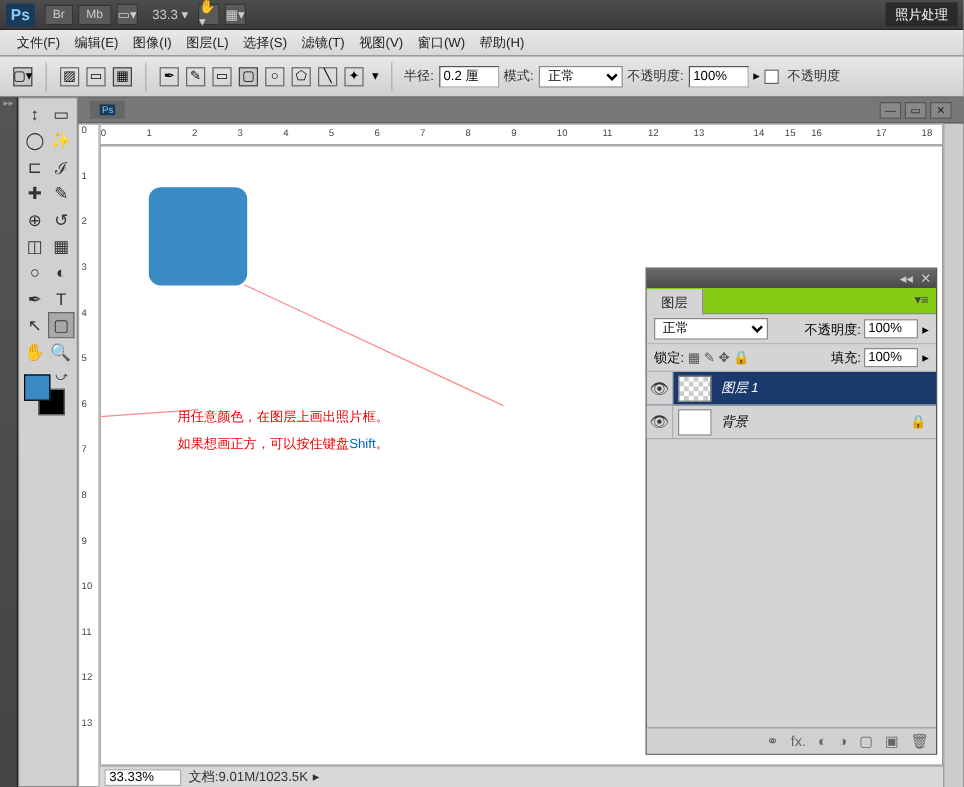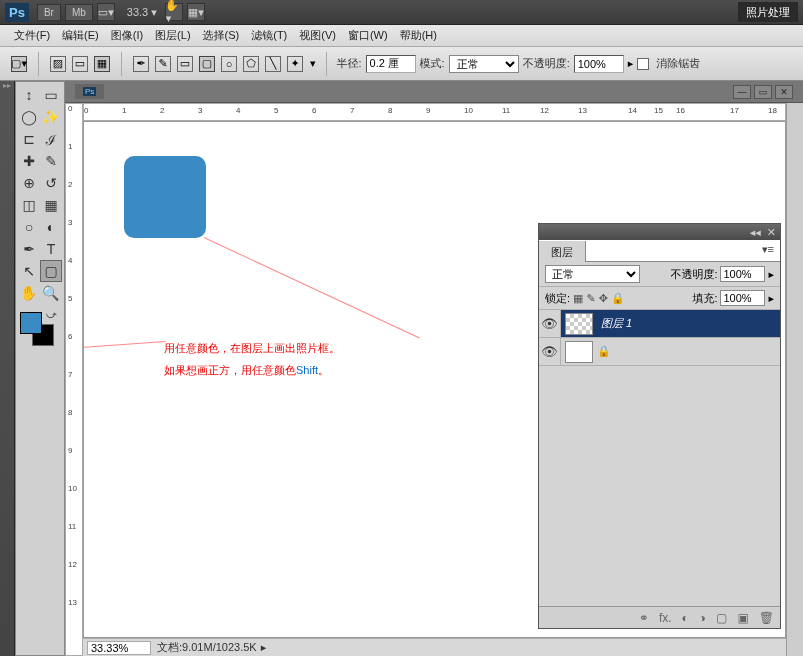--- a/index.html
+++ b/index.html
@@ -38,29 +38,29 @@
 .win-ctrls{display:flex;gap:3px}
 .win-ctrls span{width:18px;height:14px;background:#888;border:1px solid #555;display:flex;align-items:center;justify-content:center;font-size:9px;color:#222}
 .ruler-wrap{display:flex;flex:1}
 .ruler-v{width:18px;background:#fff;border:1px solid #aaa;font-size:8px;color:#444;position:relative}
 .ruler-v div{position:absolute;left:2px;font-size:8px}
 .canvas-col{flex:1;display:flex;flex-direction:column}
 .ruler-h{height:18px;background:#fff;border:1px solid #aaa;position:relative;font-size:8px;color:#444}
 .ruler-h span{position:absolute;top:2px;font-size:8px}
 .canvas{flex:1;background:#fff;position:relative;border:1px solid #999;overflow:hidden}
 .shape{position:absolute;left:40px;top:34px;width:82px;height:82px;background:#3a8ac3;border-radius:10px}
-.anno{position:absolute;left:80px;top:215px;color:#e00;font-size:12px;line-height:22px}
+.anno{position:absolute;left:64px;top:215px;color:#e00;font-size:12px;line-height:22px}
 .anno .kw{color:#06c}
 .line1{position:absolute;border-top:1px solid #f88;transform-origin:0 0}
 .statusbar{height:18px;background:#d8d8d8;border-top:1px solid #aaa;display:flex;align-items:center;padding:0 4px;color:#333}
 .status-zoom{width:64px;border:1px solid #aaa;background:#fff;padding:0 3px;margin-right:6px}
 .layers-panel{position:absolute;left:538px;top:223px;width:243px;height:406px;background:#d4d4d4;border:1px solid #555}
 .panel-head{height:16px;background:linear-gradient(#6a6a6a,#4a4a4a);display:flex;justify-content:flex-end;align-items:center;padding:0 4px;color:#ccc;font-size:8px}
 .panel-head span{margin-left:6px}
-.panel-tabs{height:22px;background:#ffffff;display:flex;border-bottom:1px solid #888}
+.panel-tabs{height:22px;background:#84cc16;display:flex;border-bottom:1px solid #888}
 .panel-tab{padding:4px 12px;background:#d4d4d4;border-right:1px solid #888;color:#222;position:relative;top:1px}
 .panel-menu{margin-left:auto;padding:3px 6px;color:#444}
 .panel-row{display:flex;align-items:center;padding:3px 6px;border-bottom:1px solid #b0b0b0;gap:3px;background:#d4d4d4}
 .panel-input{width:45px;height:16px;border:1px solid #888;background:#fff;padding:0 2px}
 .panel-select{width:95px;height:18px;border:1px solid #888;background:#fff;padding:0 2px}
 .lock-icons{display:flex;gap:3px;color:#555}
 .lock-icons span{font-size:11px}
 .layer-list{background:#d4d4d4}
 .layer-item{display:flex;align-items:center;height:28px;border-bottom:1px solid #b0b0b0}
 .layer-item.sel{background:#1a3a6e;color:#fff}
@@ -118,21 +118,21 @@
   <span style="margin-left:2px">▾</span>
   <span class="opt-sep"></span>
   <span class="opt-label">半径:</span>
   <input class="opt-input" value="0.2 厘" style="">
   <span class="opt-label">模式:</span>
   <select class="opt-select"><option>正常</option></select>
   <span class="opt-label">不透明度:</span>
   <input class="opt-input" value="100%" style="">
   <span>▸</span>
   <span class="opt-chk"></span>
-  <span class="opt-label">消除锯齿</span>
+  <span class="opt-label">不透明度</span>
 </div>
 
 <div class="workspace">
   <div class="toolstrip">
       <div class="arrows">▸▸</div>
     </div>
   <div class="toolbox">
     <div class="tool-row">
         <div class="tool">↕</div>
         <div class="tool">▭</div>
@@ -229,21 +229,21 @@
             <span style="left: 592px;">16</span>
             <span style="left: 646px;">17</span>
             <span style="left: 684px;">18</span>
           </div>
         <div class="canvas">
           <div class="shape"></div>
           <div class="line1" style="left:120px;top:115px;width:238px;transform:rotate(25deg)"></div>
           <div class="line1" style="left:-48px;top:228px;width:130px;transform:rotate(-4deg)"></div>
           <div class="anno">
             <div>用任意颜色，在图层上画出照片框。</div>
-            <div><span>如果想画正方，用任意颜色</span><span class="kw">Shift</span><span>。</span></div>
+            <div><span>如果想画正方，可以按住键盘</span><span class="kw">Shift</span><span>。</span></div>
           </div>
         </div>
         <div class="statusbar">
           <input class="status-zoom" value="33.33%" style="">
           <span>文档:9.01M/1023.5K</span>
             <span style="margin-left:4px">▸</span>
         </div>
       </div>
       <div class="scroll-stub"></div>
     </div>
@@ -279,20 +279,21 @@
   </div>
   <div class="layer-list">
     <div class="layer-item sel">
       <div class="layer-eye">👁</div>
       <div class="layer-thumb checker"></div>
       <div class="layer-name">图层 1</div>
     </div>
     <div class="layer-item">
       <div class="layer-eye">👁</div>
       <div class="layer-thumb"></div>
+      <div class="layer-name">背景</div>
       <div class="layer-lock">🔒</div>
     </div>
   </div>
   <div class="panel-foot">
     <span>⚭</span>
     <span>fx.</span>
     <span>◐</span>
     <span>◑</span>
     <span>▢</span>
     <span>▣</span>

